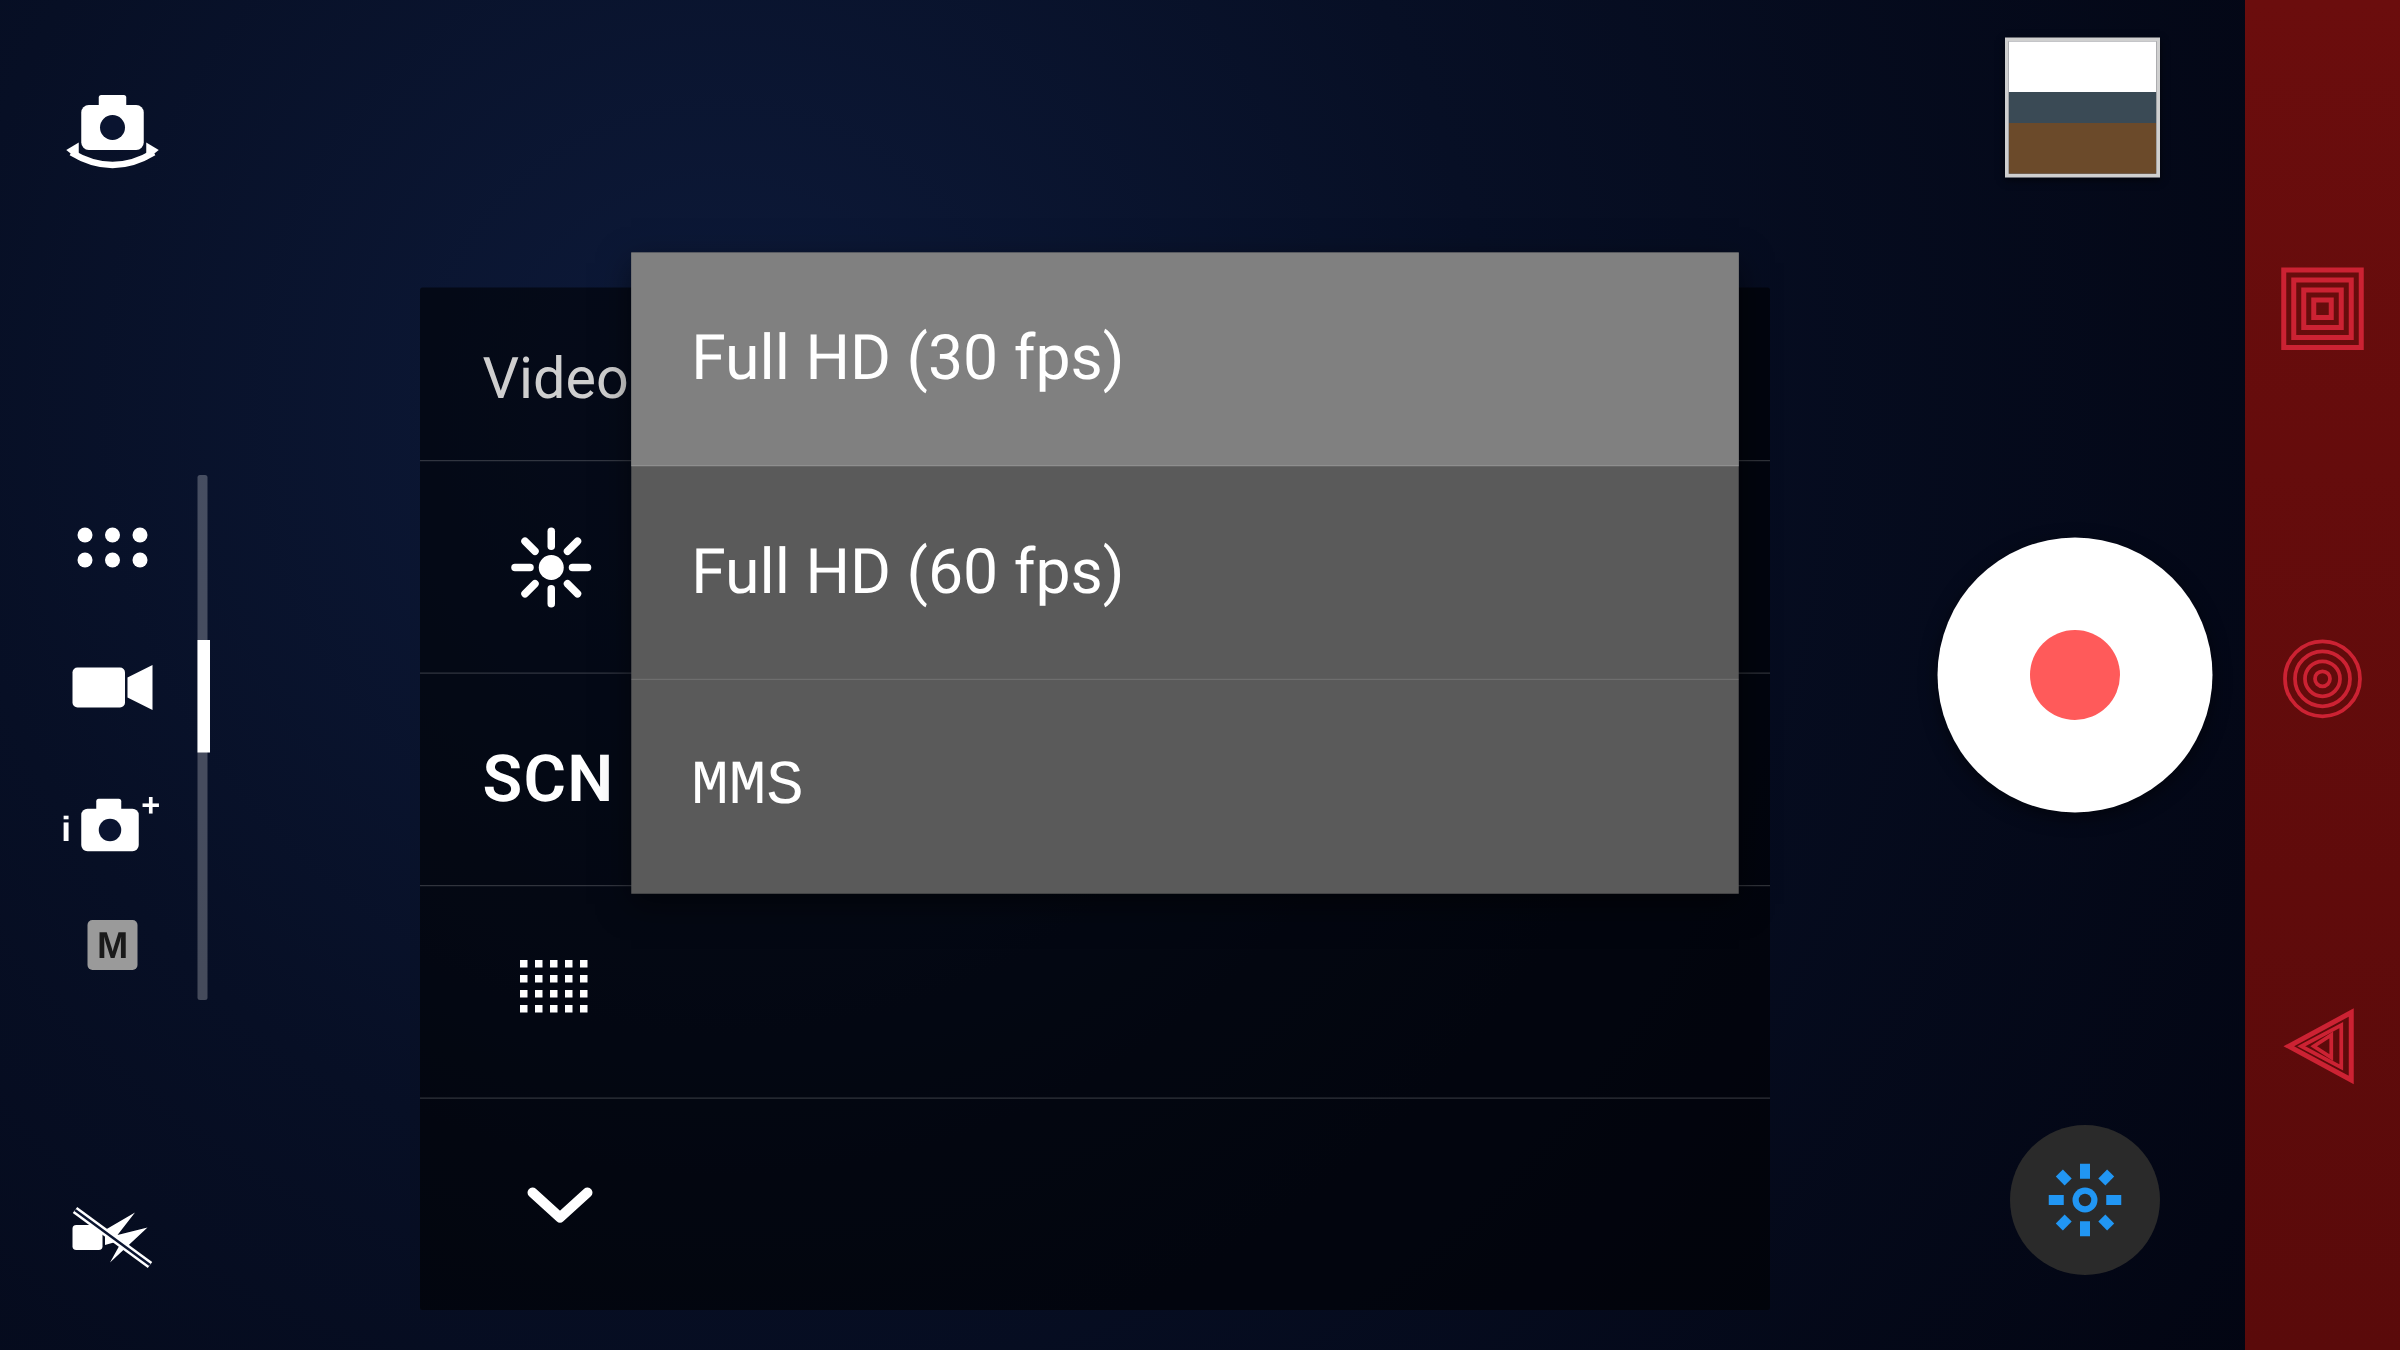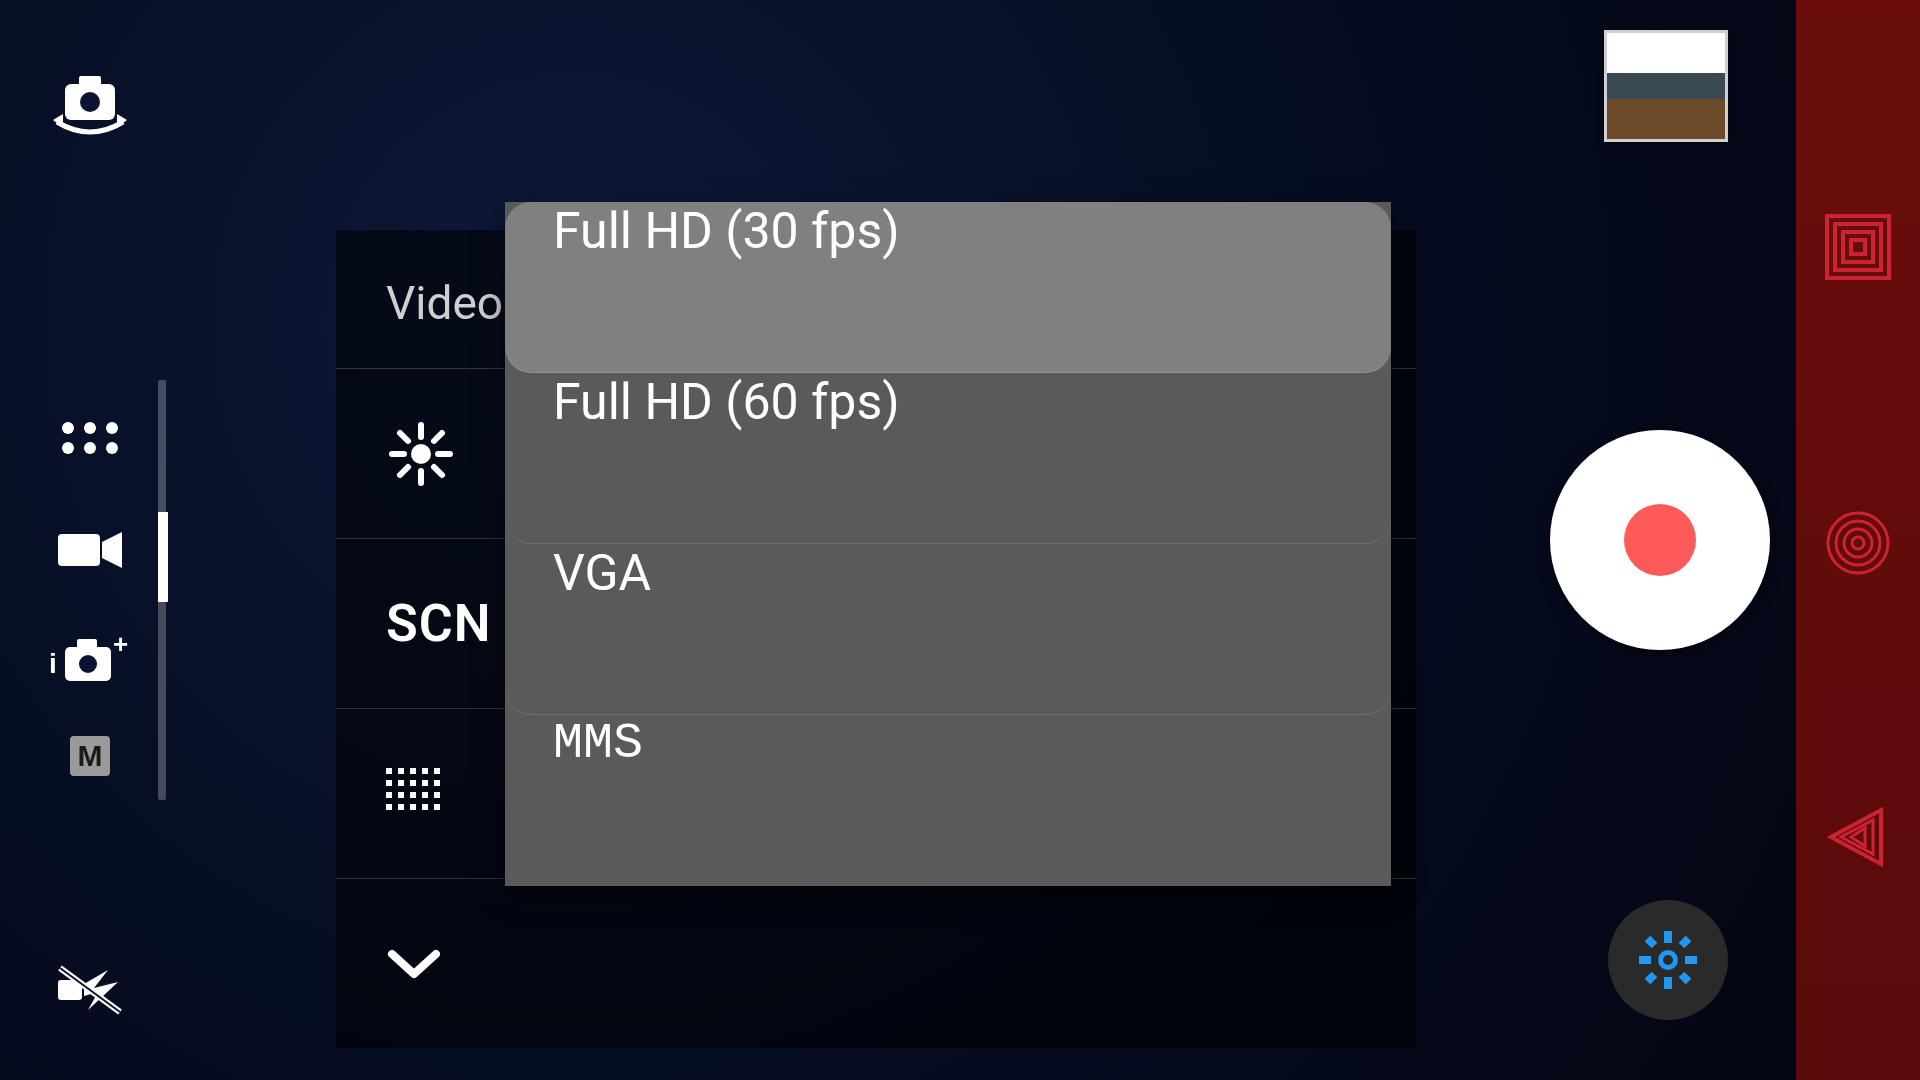--- a/index.html
+++ b/index.html
@@ -55,39 +55,38 @@
     font-size: 46px;
     color: #cfcfcf;
   }
   .settings-row {
     border-top: 1px solid rgba(255,255,255,0.18);
     height: 170px;
     display: flex;
     align-items: center;
     padding: 0 50px;
   }
-  .row-icon { width: 90px; display: flex; justify-content: flex-start; align-items: center; }
+  .row-icon { width: 90px; display: flex; justify-content: flex-end; align-items: center; }
   .row-label { font-size: 52px; color: #fff; font-weight: 600; letter-spacing: 1px; }
 
   
   .dropdown {
     position: absolute;
     left: 505px; top: 202px;
     width: 886px;
     background: #5a5a5a;
     box-shadow: 0 8px 24px rgba(0,0,0,0.5);
   }
   .dd-item {
     height: 171px;
-    display: flex; 
+    display: flex; align-items: center;
     padding: 0 48px;
     font-size: 50px;
     color: #fff;
     border-bottom: 1px solid rgba(255,255,255,0.12);
-    border-radius: 26px;
   }
   .dd-item:last-child { border-bottom: none; font-family: Liberation Mono, monospace; }
   .dd-item.selected { background: #808080; }
 
   
   .right-strip {
     position: absolute;
     right: 0; top: 0;
     width: 124px; height: 100%;
     background: linear-gradient(#6b0d0d, #5a0a0a);
@@ -286,23 +285,20 @@
 </div>
 
 <div class="dropdown">
   <div class="dd-item selected">
     <span>Full HD (30 fps)</span>
   </div>
   <div class="dd-item">
     <span>Full HD (60 fps)</span>
   </div>
   <div class="dd-item">
-    <span>VGA</span>
-  </div>
-  <div class="dd-item">
     <span>MMS</span>
   </div>
 </div>
 
 <div class="right-strip">
   <div class="strip-icon strip-square">
     <span>
       <svg width="74" height="74" viewBox="0 0 74 74">
         <rect x="6" y="6" width="62" height="62" stroke="#c23" stroke-width="4" fill="none"></rect>
         <rect x="14" y="14" width="46" height="46" stroke="#c23" stroke-width="4" fill="none"></rect>

